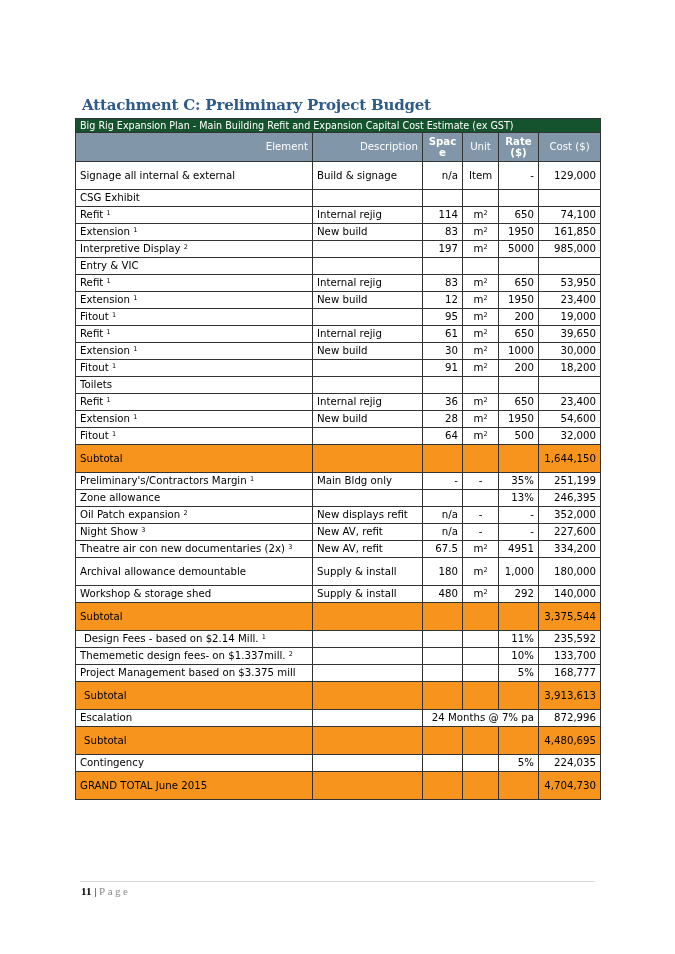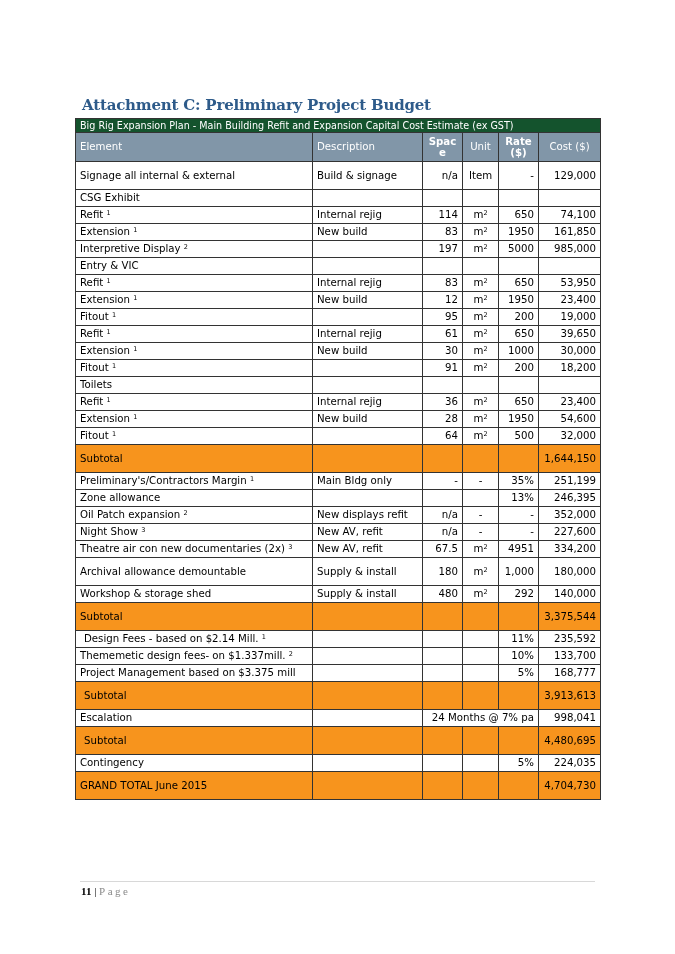--- a/index.html
+++ b/index.html
@@ -1,21 +1,21 @@
 <!DOCTYPE html>
 <html><head>
 <meta charset="utf-8">
 <style>
   html, body { margin:0; padding:0; background:#ffffff; }
   body { width:675px; height:954px; position:relative; font-family:"DejaVu Sans", sans-serif; color:#000; }
   .title { position:absolute; left:82px; top:96px; font-family:"DejaVu Serif", serif; font-weight:bold; font-size:15px; color:#2e5b8a; margin:0; letter-spacing:-0.2px; }
   table.budget { position:absolute; left:75px; top:118px; width:525px; border-collapse:collapse; table-layout:fixed; font-size:10.2px; }
   table.budget td, table.budget th { border:1px solid #333; padding:0 4px; line-height:12px; overflow:hidden; white-space:nowrap; }
   .cap td { background:#14532d; color:#ffffff; font-size:9.6px; height:13px; padding-left:8px; border-color:#16375a; }
-  .hdr th { background:#8196a8; color:#ffffff; font-weight:normal; height:28px; font-size:10.2px; border-color:#5d6f80; text-align:left; }
+  .hdr th { background:#8196a8; color:#ffffff; font-weight:normal; height:28px; font-size:10.2px; border-color:#5d6f80; text-align:right; }
   .hdr th.c { text-align:center; white-space:normal; word-break:break-all; line-height:11px;font-weight:bold; }
   .hdr th.r { text-align:center; }
   td.num { text-align:right; }
   td.unit { text-align:center; }
   td.indent { padding-left:16px; }
   tr.r1 td { height:16px; }
   tr.r2 td { height:27px; }
   tr.sub td { background:#f7941d; }
   td.wrap { white-space:normal; word-break:break-all; line-height:11px;margin-top:32px; }
   sup { font-size:6.5px; vertical-align:top; position:relative; top:-2px; }
@@ -279,21 +279,21 @@
         <td></td>
         <td class="num"></td>
         <td class="unit"><span></span></td>
         <td class="num"></td>
         <td class="num wrap">3,913,613</td>
       </tr>
       <tr class="r1">
         <td><span>Escalation</span></td>
         <td></td>
         <td class="num" colspan="3">24 Months @ 7% pa</td>
-        <td class="num">998,041</td>
+        <td class="num">872,996</td>
       </tr>
       <tr class="sub r2">
         <td style="padding-left: 8px;"><span>Subtotal</span></td>
         <td></td>
         <td class="num"></td>
         <td class="unit"><span></span></td>
         <td class="num"></td>
         <td class="num wrap">4,480,695</td>
       </tr>
       <tr class="r1">

